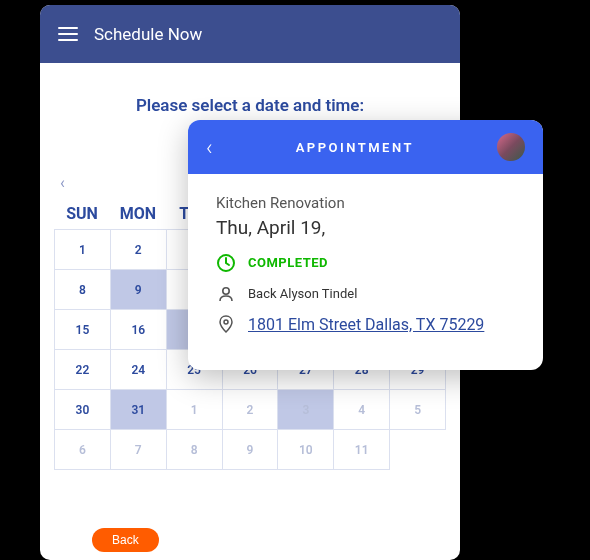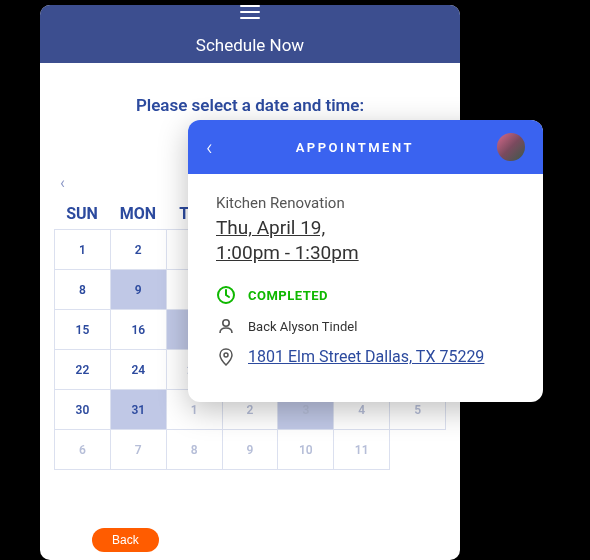--- a/index.html
+++ b/index.html
@@ -21,21 +21,20 @@
       border-radius: 10px;
       overflow: hidden;
     }
     .header {
       background: #3c4e8f;
       height: 58px;
       display: flex;
       align-items: center;
       padding: 0 18px;
       gap: 16px;
-      flex-direction: column;
     }
     .menu-icon {
       display: flex;
       flex-direction: column;
       gap: 4px;
       cursor: pointer;
     }
     .menu-icon span {
       width: 20px;
       height: 2px;
@@ -158,22 +157,21 @@
     }
     .appt-svc {
       font-size: 15px;
       color: #555;
       margin-bottom: 4px;
     }
     .appt-date {
       font-size: 19px;
       color: #333;
       line-height: 1.3;
-      margin-bottom: 20px;
-      text-decoration: underline;
+      margin-bottom: 12px;
     }
     .appt-row {
       display: flex;
       align-items: center;
       gap: 12px;
       margin-bottom: 12px;
     }
     .status-text {
       color: #0fb800;
       font-weight: 700;
@@ -272,21 +270,20 @@
 <div class="appt-card">
   <div class="appt-header">
     <span class="appt-back">‹</span>
     <span class="appt-title">APPOINTMENT</span>
     <div class="avatar"></div>
   </div>
   <div class="appt-body">
     <div class="appt-svc">Kitchen Renovation</div>
     <div class="appt-date">
       <span>Thu, April 19,</span><br>
-      <span>1:00pm - 1:30pm</span>
     </div>
     <div class="appt-row">
       <div class="icon-box">
         <svg width="20" height="20" viewBox="0 0 20 20">
             <circle cx="10" cy="10" r="8" fill="none" stroke="#0fb800" stroke-width="2"></circle>
             <path d="M10 5 L10 10 L13 12" stroke="#0fb800" stroke-width="2" fill="none" stroke-linecap="round"></path>
           </svg>
       </div>
       <span class="status-text">COMPLETED</span>
     </div>

